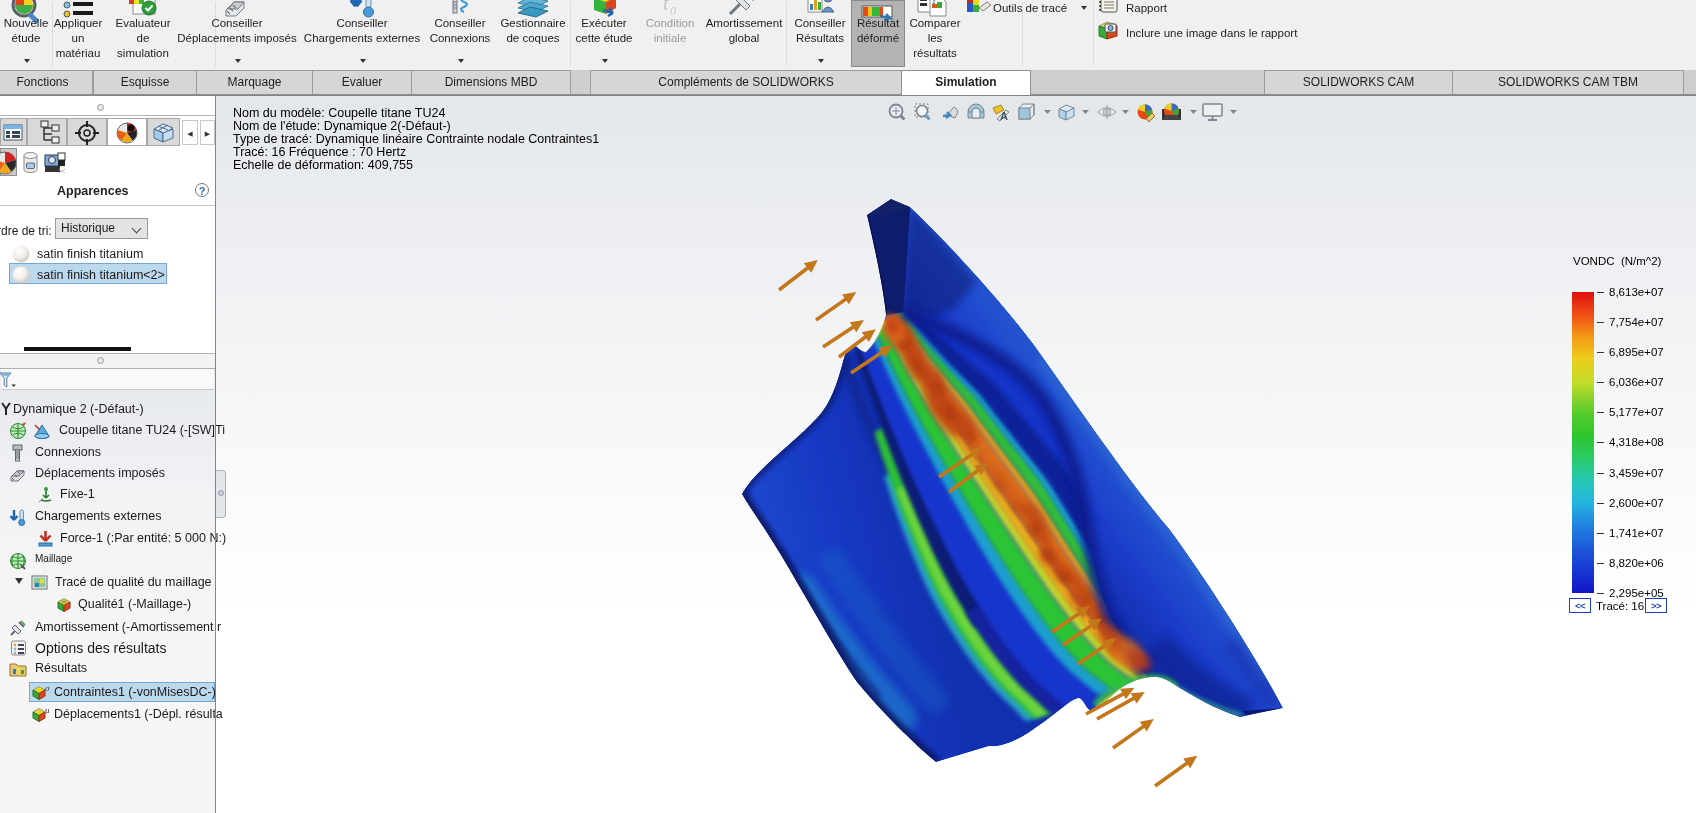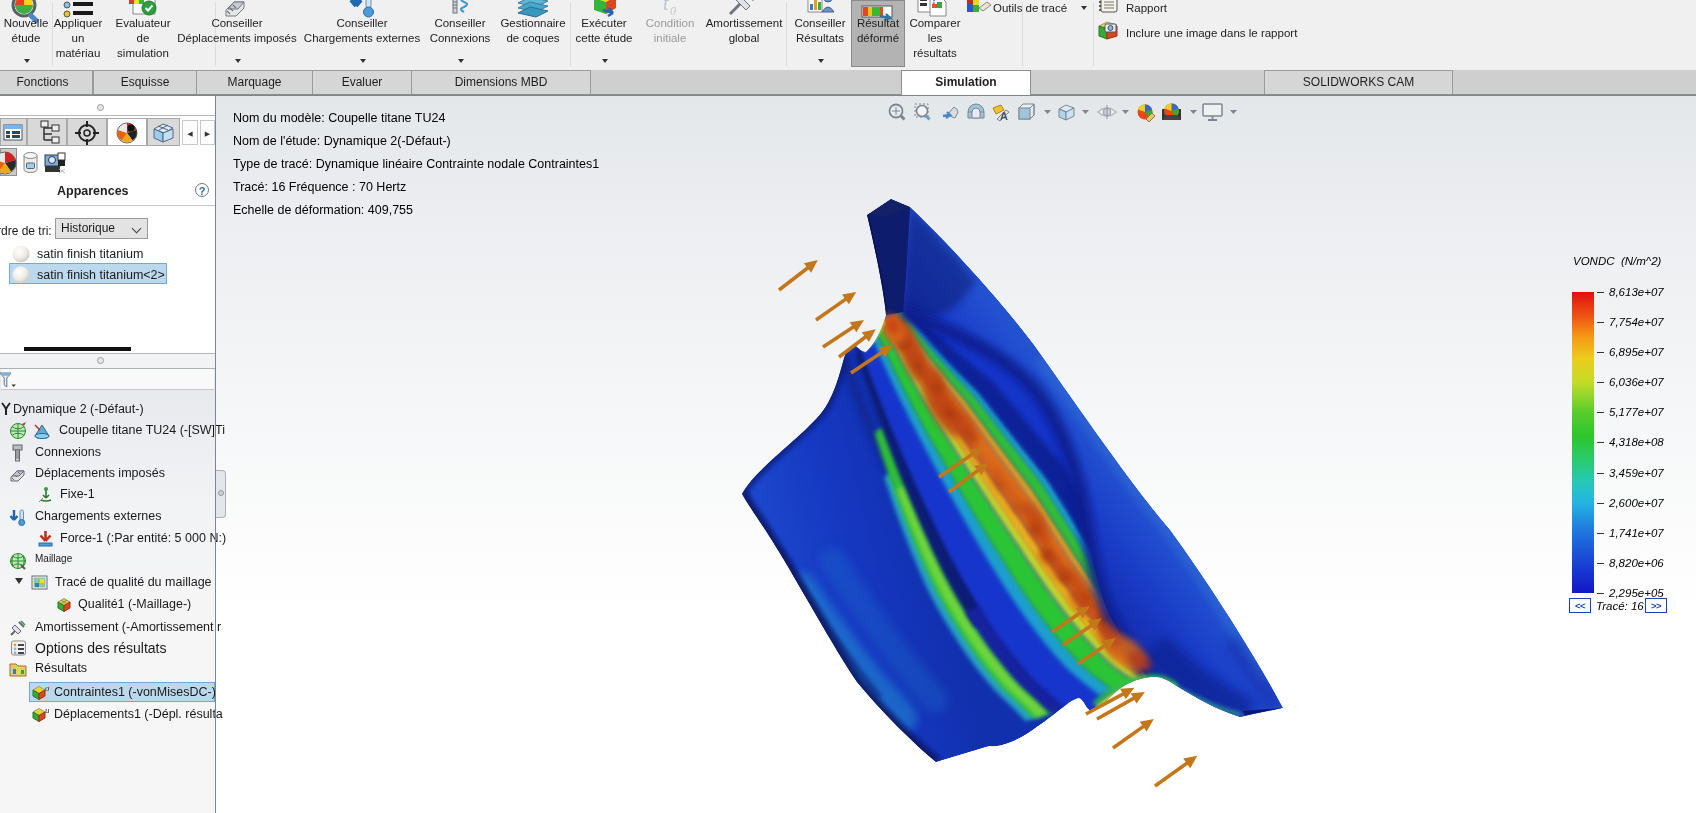--- a/index.html
+++ b/index.html
@@ -13,24 +13,24 @@
   .rsep { position:absolute; top:2px; height:64px; width:1px; background:#dcdcdc; }
   .rdrop { position:absolute; width:0; height:0; border-left:3.5px solid transparent; border-right:3.5px solid transparent; border-top:4px solid #333; }
   #pressed { position:absolute; left:851px; top:0; width:54px; height:67px; background:#b3b3b3; border:1px solid #8a8a8a; }
   
   #tabrow { left:0; top:70px; width:1696px; height:25px; background:#cfcfcf; border-bottom:1px solid #8f8f8f; }
   .tab { position:absolute; top:0; height:24px; background:#d6d6d6; border:1px solid #9b9b9b; border-bottom:none; font-size:12px; color:#1e1e1e; text-align:center; line-height:23px; }
   .tab.act { background:#ffffff; font-weight:bold; height:25px; border-color:#8f8f8f; z-index:2; }
   
   #vp { left:216px; top:95px; width:1480px; height:718px;
         background:linear-gradient(to bottom,#e4e7ea 0%,#eceef1 18%,#f6f7f8 45%,#ffffff 72%,#ffffff 100%); }
-  #vptext { position:absolute; left:17px; top:12px; font-size:12.5px; color:#000; line-height:23px; white-space:pre; }
+  #vptext { position:absolute; left:17px; top:12px; font-size:12.5px; color:#000; line-height:13px; white-space:pre; }
   
   #legend { left:0; top:0; width:1696px; height:813px; pointer-events:none; }
-  .ltxt { position:absolute; font-size:11.5px; color:#000; white-space:pre;font-style:italic; }
+  .ltxt { position:absolute; font-size:11.5px; color:#000; white-space:pre; }
   #lbar { position:absolute; left:1572px; top:292px; width:22px; height:301px;
           background:linear-gradient(to bottom,#e01010 0%,#ee5414 8%,#f59a16 15%,#edcc1c 22%,#c4dc28 30%,#58cc2c 40%,#2cc62e 48%,#2aca66 55%,#26c8b8 63%,#24b4e0 70%,#2080e0 78%,#1c50d8 87%,#1216c8 100%); }
   .tick { position:absolute; width:7px; height:1px; background:#333; left:1597px; }
   .navbox { position:absolute; width:22px; height:15px; border:1px solid #1a3fbf; background:#fff; color:#1a3fbf; font-weight:bold; font-size:9.5px; text-align:center; line-height:14px; letter-spacing:-0.5px; }
   
   #lpanel { left:0; top:95px; width:180px; height:718px; }
   .pwhite { position:absolute; background:#fff; }
   .txt { position:absolute; white-space:pre; color:#1a1a1a; }
   #treewrap { position:absolute; left:0; top:273px; width:216px; height:445px;
       background:linear-gradient(to bottom, rgba(228,231,236,.92) 0%, rgba(242,243,245,.95) 30%, rgba(246,246,247,.97) 60%, rgba(246,246,246,.97) 100%); }
@@ -207,23 +207,25 @@
 <div class="rlbl" style="left:993px;top:1px;width:110px;text-align:left">Outils de tracé</div>
 <div class="rdrop" style="left:1081px;top:6px"></div>
 <div class="rlbl" style="left:1126px;top:1px;width:110px;text-align:left">Rapport</div>
 <div class="rlbl" style="left:1126px;top:26px;width:260px;text-align:left">Inclure une image dans le rapport</div>
   </div>
   <div id="tabrow" class="abs">
     <div class="tab" style="left:-8px;width:101px">Fonctions</div>
 <div class="tab" style="left:93px;width:104px">Esquisse</div>
 <div class="tab" style="left:196px;width:117px">Marquage</div>
 <div class="tab" style="left:312px;width:100px">Evaluer</div>
-<div class="tab" style="left:411px;width:180px">Dimensions MBD</div>
+<div class="tab" style="left:411px;width:160px">Dimensions MBD</div>
+<div class="tab" style="left:590px;width:312px">Compléments de SOLIDWORKS</div>
 <div class="tab act" style="left:901px;width:130px">Simulation</div>
 <div class="tab" style="left:1264px;width:189px">SOLIDWORKS CAM</div>
+<div class="tab" style="left:1452px;width:232px">SOLIDWORKS CAM TBM</div>
   </div>
   <div id="vp" class="abs">
     <div id="vptext">Nom du modèle: Coupelle titane TU24
 Nom de l'étude: Dynamique 2(-Défaut-)
 Type de tracé: Dynamique linéaire Contrainte nodale Contraintes1
 Tracé: 16 Fréquence : 70 Hertz
 Echelle de déformation: 409,755</div>
   </div>
   <svg width="1696" height="813" viewBox="0 0 1696 813" style="position:absolute;left:0;top:0;pointer-events:none">
 <g transform="translate(888,103)">

